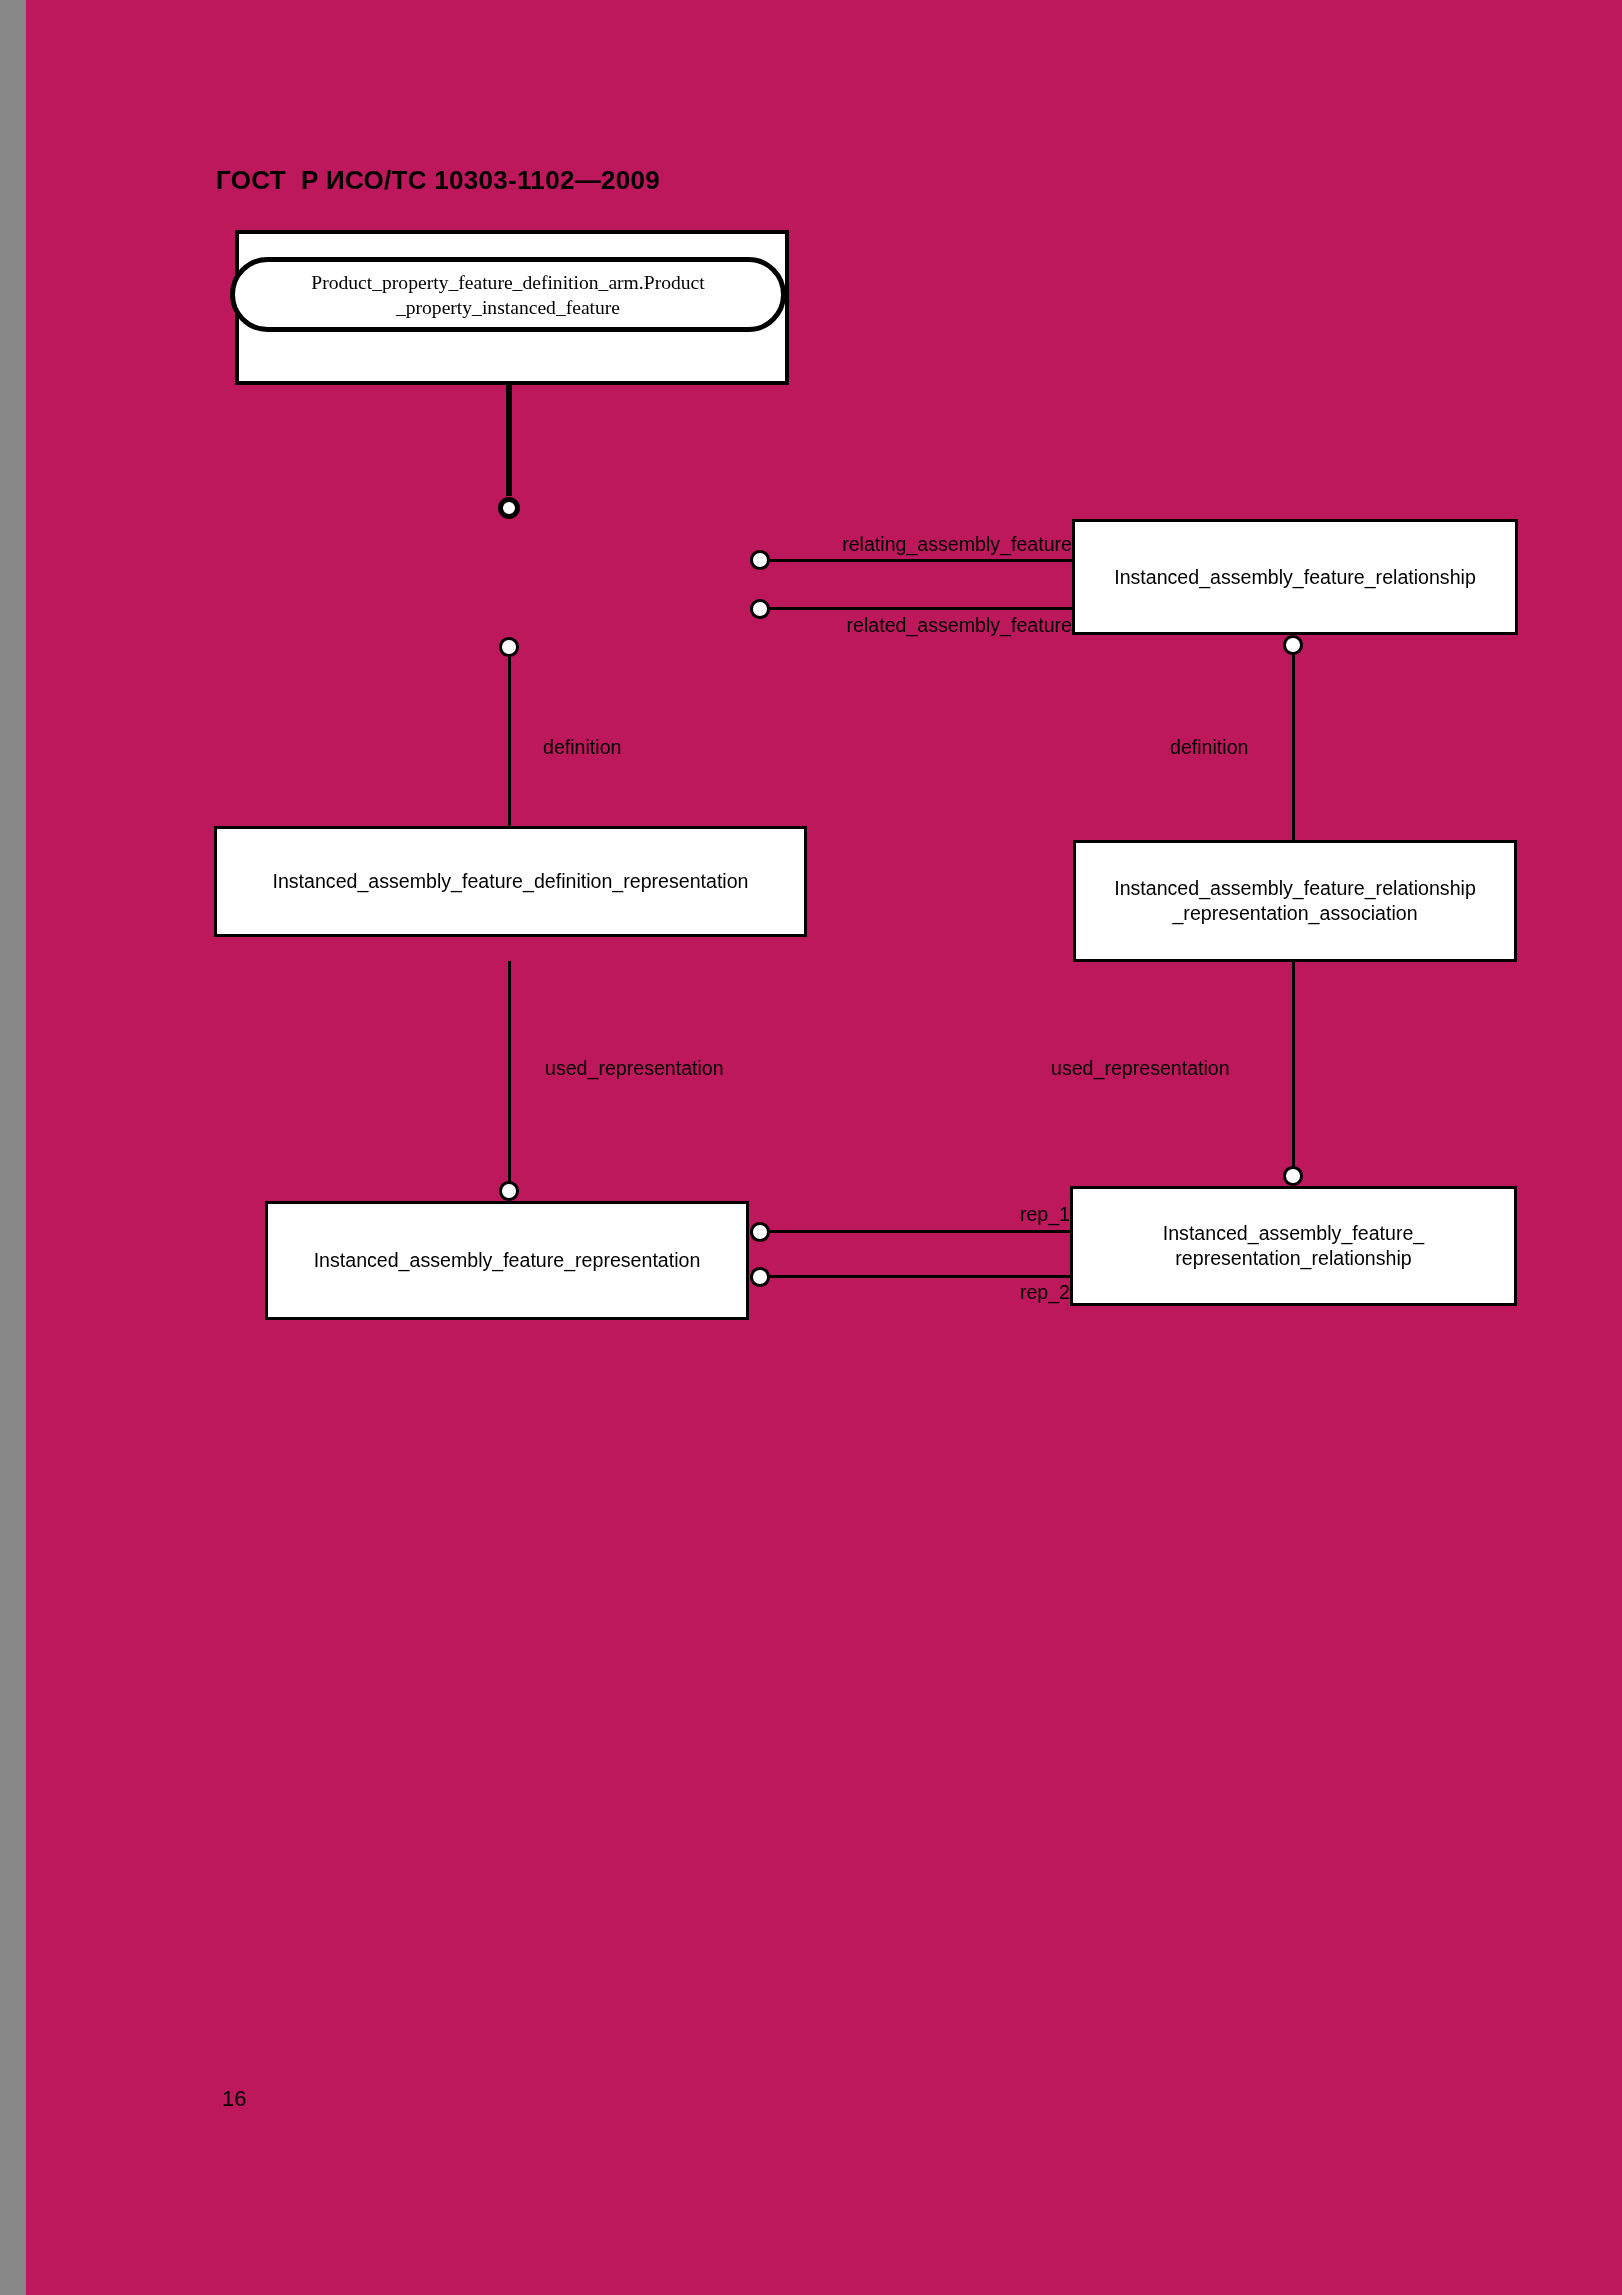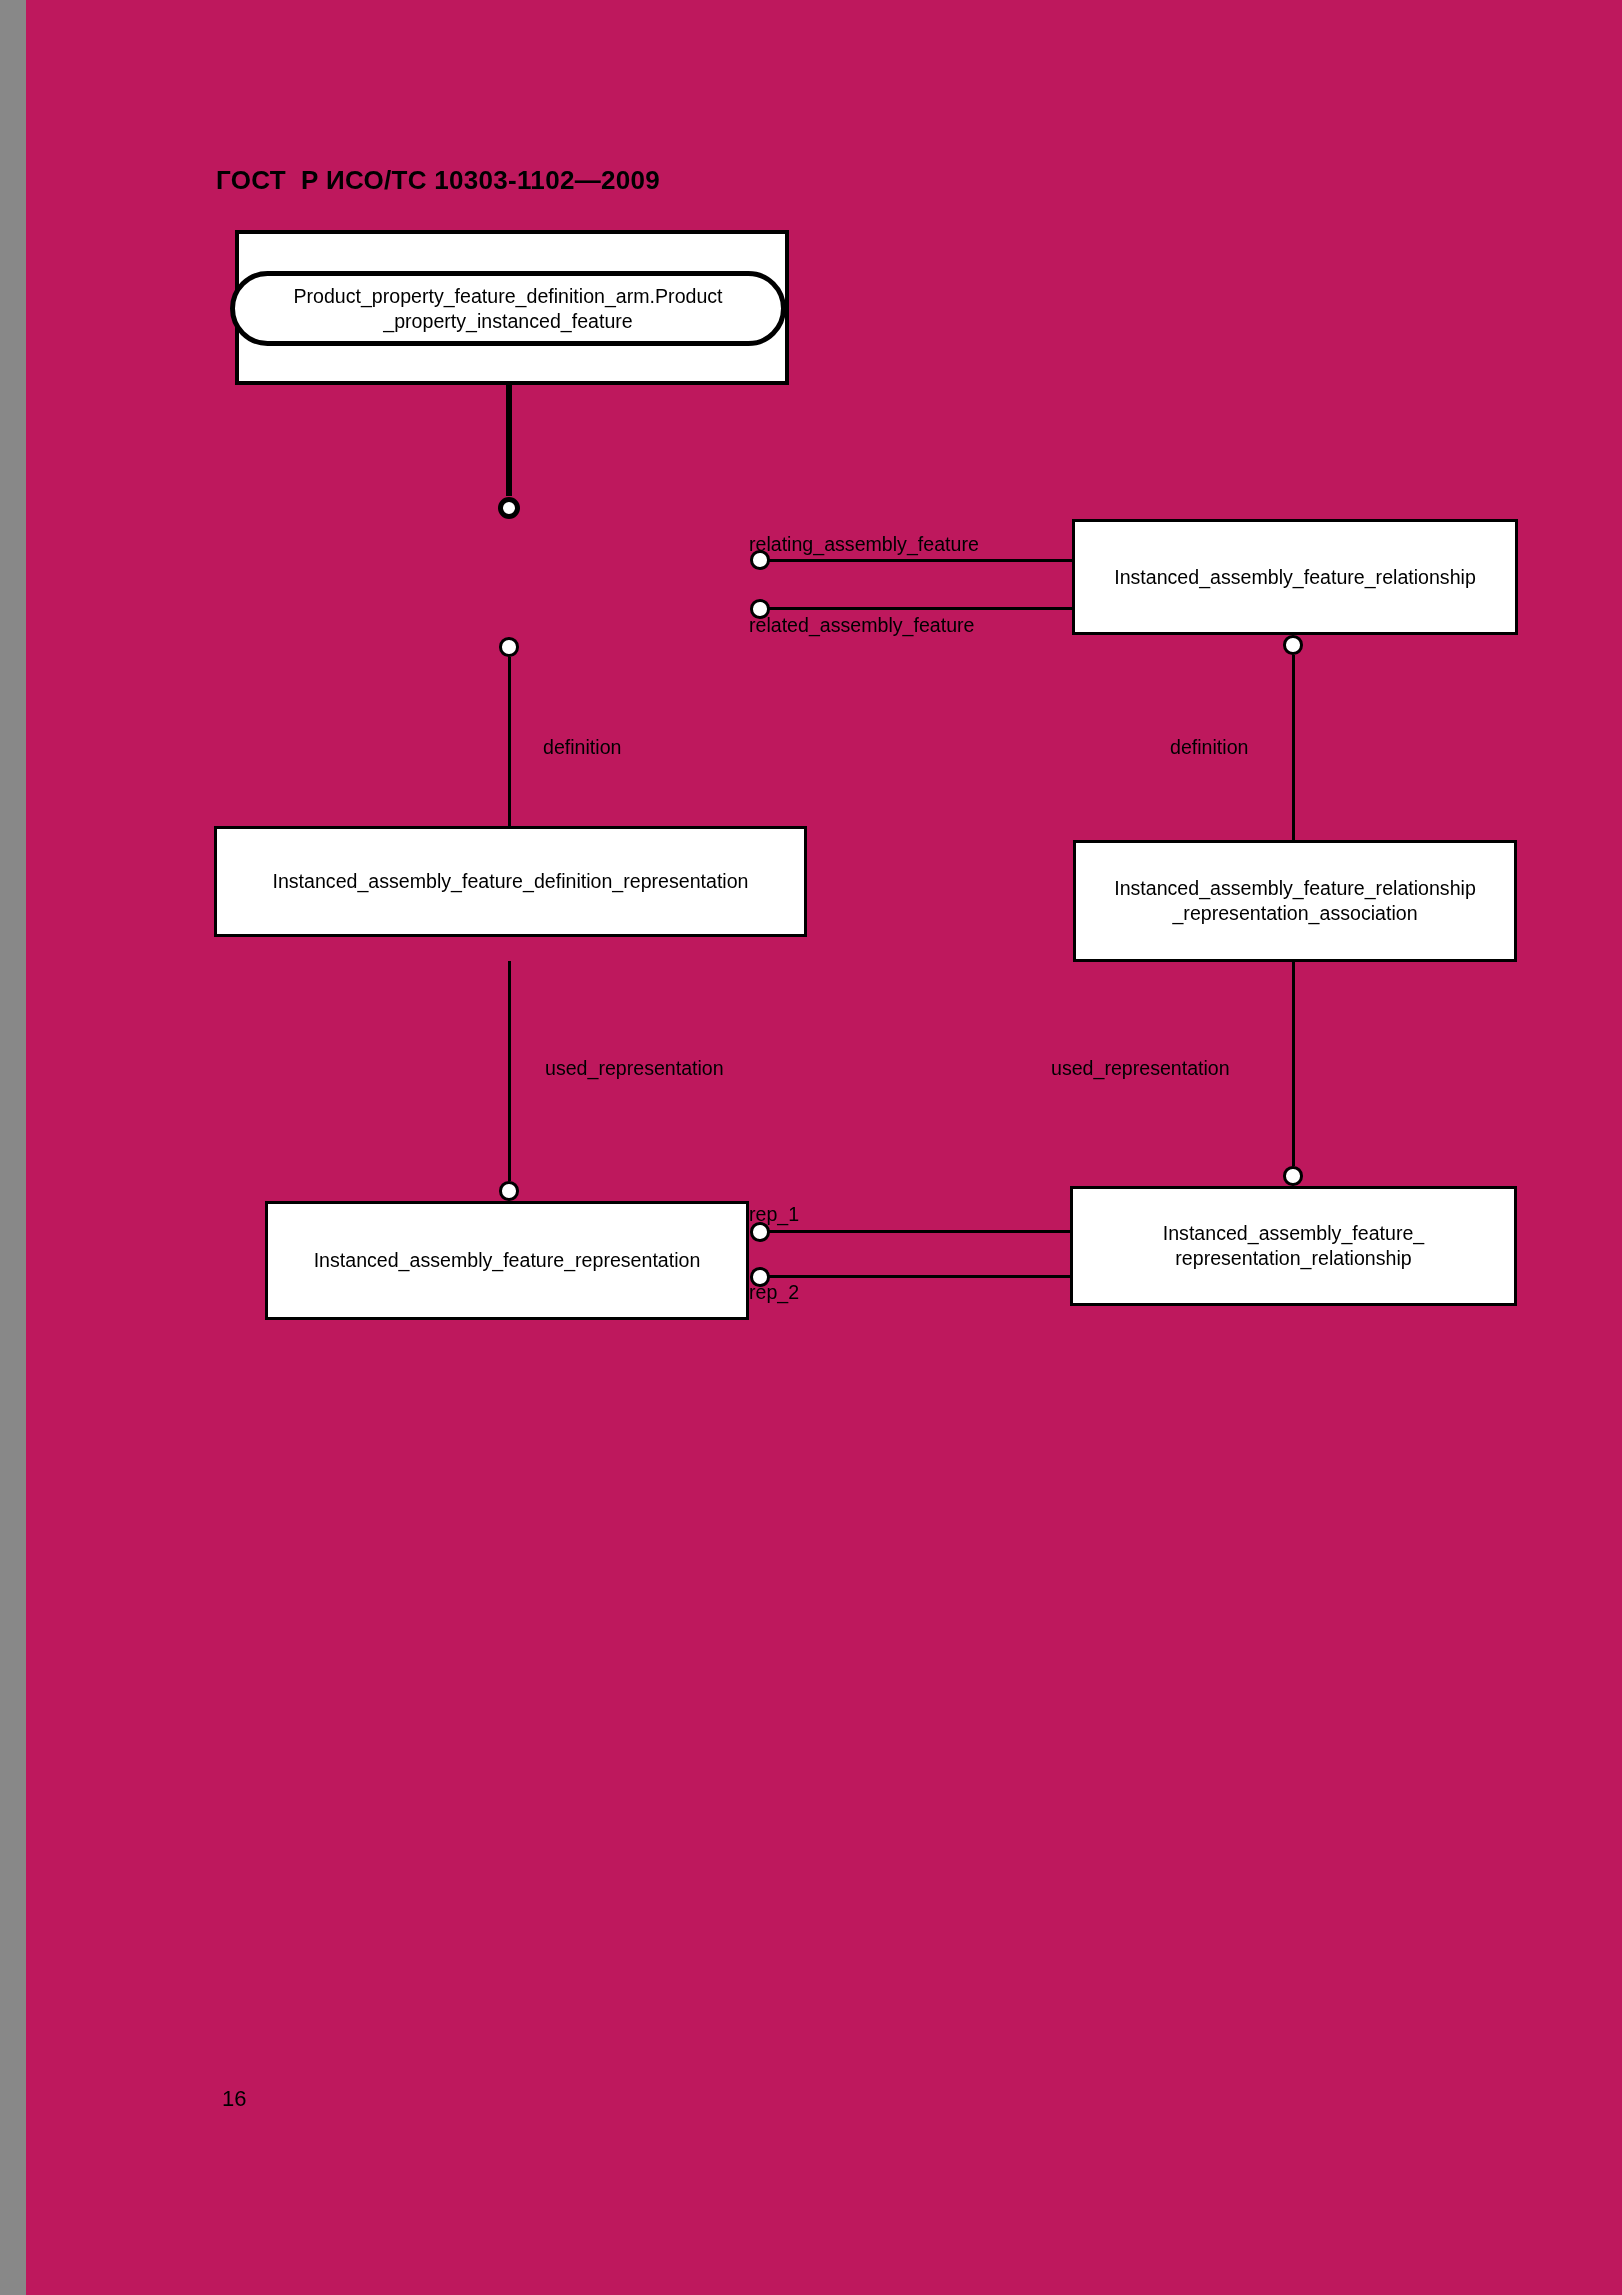--- a/index.html
+++ b/index.html
@@ -25,36 +25,36 @@
     text-align:center; font-size:19.6px; line-height:25px; white-space:nowrap; z-index:2;
   }
   .vline,.hline{position:absolute; background:#000;}
   .thick{background:#000;}
   .circle{
     position:absolute; box-sizing:border-box; width:19.6px; height:19.6px;
     border:3.3px solid #000; border-radius:50%; background:#fff; z-index:3;
   }
   .circle.bold{width:22px; height:22px; border-width:5.9px;}
   .edge-label{position:absolute; font-size:19.6px; line-height:23.6px; white-space:nowrap;}
-  .edge-label.center{text-align:left;}
+  .edge-label.center{text-align:right;}
   .caption{
     position:absolute; left:190px; top:1340px; width:1309px; text-align:center;
     font-size:20px; white-space:pre;
   }
   .pagenum{position:absolute; left:196px; top:2086px; font-size:22px;}
 </style>
 </head>
 <body>
 
 <div class="page">
 
   <div class="header">ГОСТ  Р ИСО/ТС 10303-1102—2009</div>
 
   <div class="box frame" style="left:209px; top:230px; width:554px; height:155px;"></div>
-  <div class="oval" style="left:204px; top:271px; width:556px; height:75px;">
+  <div class="oval" style="left:204px; top:257px; width:556px; height:75px;font-family:Liberation Serif, serif;">
     <span>Product_property_feature_definition_arm.Product</span>
     <span>_property_instanced_feature</span>
   </div>
 
   <div class="vline thick" style="left:480px; top:385px; width:5.9px; height:111px;"></div>
   <div class="circle bold" style="left:472px; top:497px;"></div>
 
 
   <div class="box" style="left:1046px; top:519px; width:446px; height:116px;">
     <span>Instanced_assembly_feature_relationship</span>

